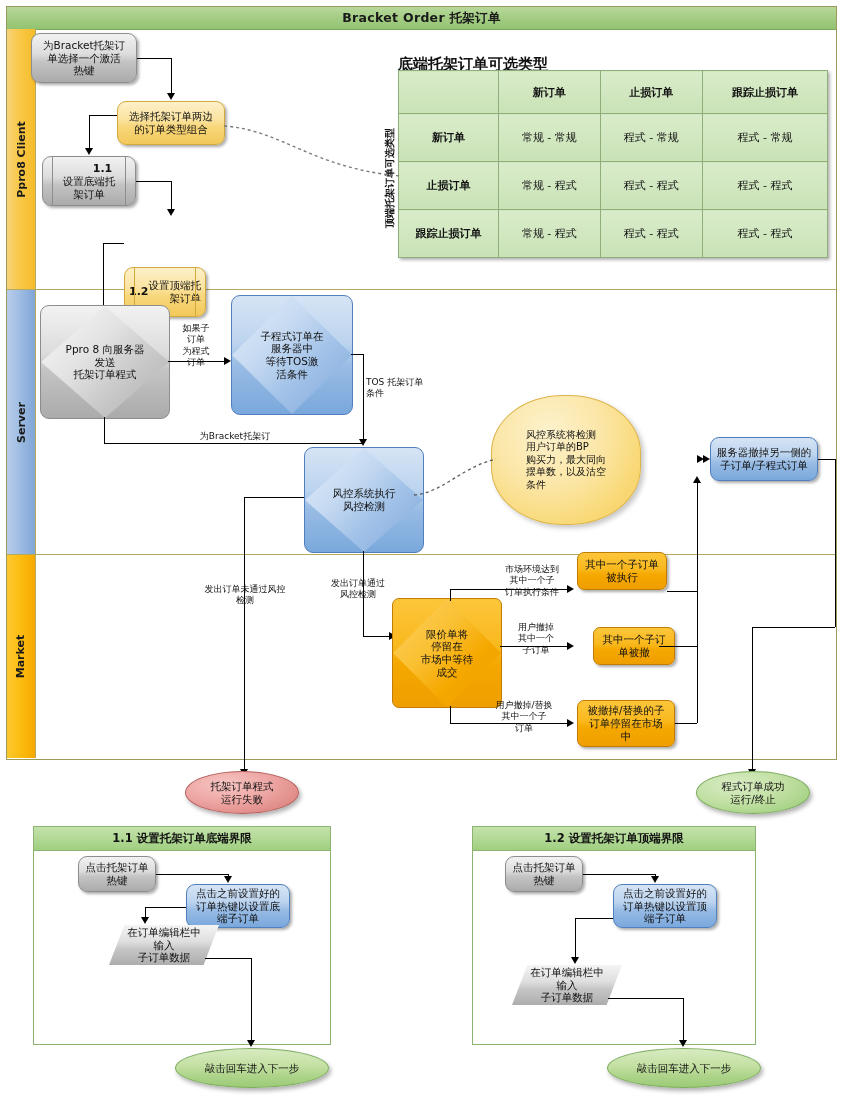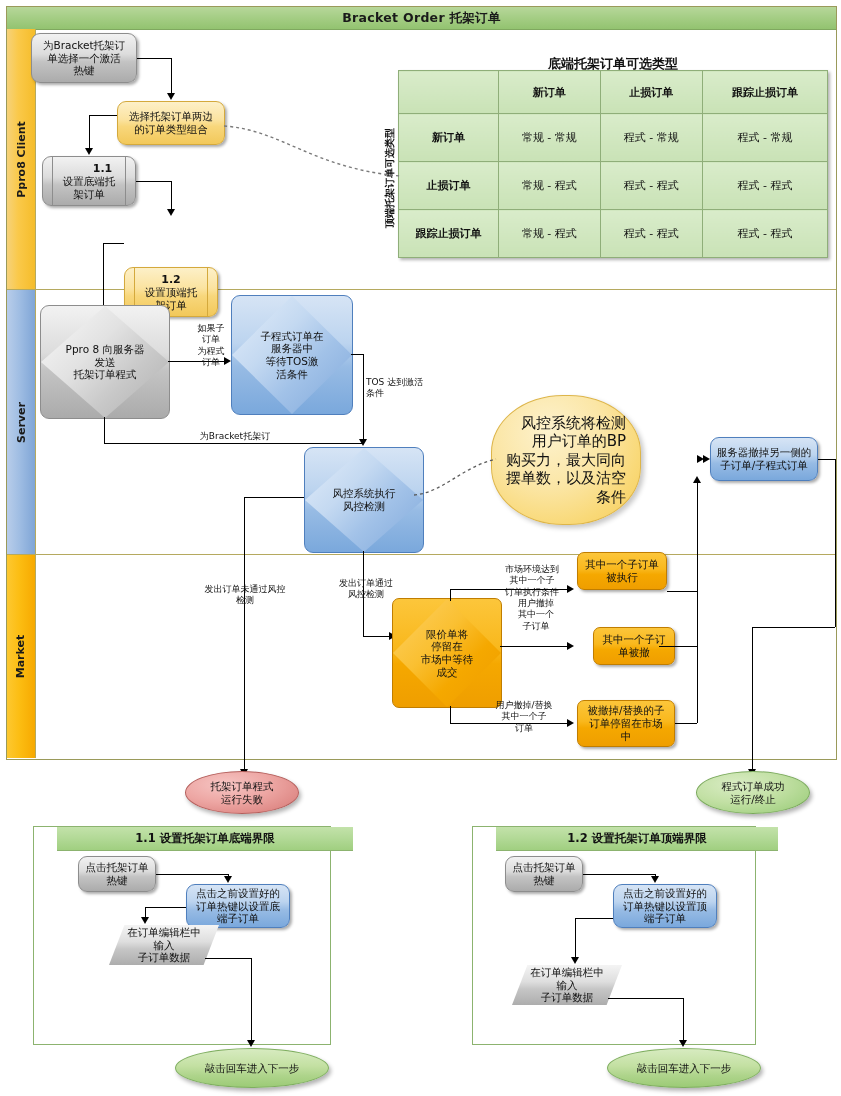--- a/index.html
+++ b/index.html
@@ -106,22 +106,22 @@
   .ellipse.greenflat{
     background:linear-gradient(to bottom,#d7ebc0 0%,#c3e0a2 45%,#aed48b 70%,#9ccb76 100%);
     border:1px solid #7fae60;
   }
 
   
   .callout{
     position:absolute;border-radius:48% 48% 48% 48%/44% 44% 44% 44%;
     background:radial-gradient(ellipse at 38% 28%,#fdf2cd 0%,#fbe6a6 42%,#f9d978 72%,#f5cb58 100%);
     border:1px solid #ddb54a;
-    display:flex;align-items:center;justify-content:center;text-align:right;
-    font-size:15px;line-height:1.24;color:#111;white-space:pre-line;
+    display:flex;align-items:center;justify-content:center;text-align:left;
+    font-size:10px;line-height:1.24;color:#111;white-space:pre-line;
     box-shadow:3px 3px 5px rgba(0,0,0,.22);
   }
 
   
   .paral{
     position:absolute;
     display:flex;align-items:center;justify-content:center;text-align:center;
     font-size:10.5px;line-height:1.2;color:#111;white-space:pre-line;
   }
   .paral .pshape{
@@ -130,21 +130,21 @@
     background:linear-gradient(to bottom,#f4f4f4 0%,#dedede 42%,#c6c6c6 60%,#adadad 100%);
   }
   .paral .pshadow{
     position:absolute;inset:0;transform:translate(3px,3px);
     clip-path:polygon(14% 0,100% 0,86% 100%,0 100%);
     background:rgba(0,0,0,.25);z-index:-1;
   }
   .paral .ptext{position:absolute;inset:0;display:flex;align-items:center;justify-content:center;z-index:2;}
 
   
-  .matrix-title{position:absolute;font-size:13px;font-weight:bold;color:#111;text-align:center;}
+  .matrix-title{position:absolute;font-size:15px;font-weight:bold;color:#111;}
   .matrix{
     position:absolute;border-collapse:collapse;background:#cfe3bf;
     box-shadow:2px 2px 3px rgba(0,0,0,.3);
   }
   .matrix td,.matrix th{
     border:1px solid #8fae79;
     background:linear-gradient(to bottom,#d9ecca 0%,#c9e2b6 100%);
     font-size:11px;font-weight:normal;color:#111;text-align:center;vertical-align:middle;
     padding:0;
   }
@@ -173,21 +173,21 @@
   
   .dotted{position:absolute;}
 
   
   .subbox{position:absolute;border:1px solid #8cb36f;background:#fff;box-sizing:border-box;}
   .subbox-title{
     position:absolute;left:0;top:0;width:100%;height:23px;
     background:linear-gradient(to bottom,#c3e2aa 0%,#b2d996 50%,#a0cf80 100%);
     border-bottom:1px solid #8cb36f;
     display:flex;align-items:center;justify-content:center;
-    font-size:11.5px;font-weight:bold;color:#111;margin-left:23px;
+    font-size:11.5px;font-weight:bold;color:#111;
   }
 </style>
 </head>
 <body>
 
 <div id="page">
 
   <div class="pool" style="left:6px;top:6px;width:829px;height:752px;">
 
     <div class="pool-title">Bracket Order 托架订单</div>
@@ -220,21 +220,21 @@
 
   <div class="node yellow" style="left:117px;top:101px;width:108px;height:44px;">选择托架订单两边
 的订单类型组合</div>
 
   <div class="node grey proc" style="left:42px;top:156px;width:94px;height:50px;flex-direction:column;">
     <div style="font-weight:bold;font-size:11px;margin-left:27px;">1.1</div>
     <div style="white-space:pre-line;">设置底端托
 架订单</div>
   </div>
 
-  <div class="node yellow proc" style="left:124px;top:217px;width:94px;height:50px;flex-direction:column;">
+  <div class="node yellow proc" style="left:124px;top:217px;width:82px;height:50px;flex-direction:row;text-align:right;">
     <div style="font-weight:bold;font-size:11px;">1.2</div>
     <div style="white-space:pre-line;">设置顶端托
 架订单</div>
   </div>
 
   <div class="ln lnh" style="left:137px;top:58px;width:34px;"></div>
   <div class="ln lnv" style="left:171px;top:58px;height:35px;"></div>
   <div class="arrow arrow-d" style="left:167px;top:93px;"></div>
 
   <div class="ln lnh" style="left:89px;top:115px;width:28px;"></div>
@@ -320,39 +320,39 @@
 
   <svg class="dotted" style="left:412px;top:453px;width:86px;height:46px;" viewBox="0 0 86 46">
     <path d="M2,42 C30,40 50,14 84,6" stroke="#5a5a5a" stroke-width="1.3" fill="none" stroke-dasharray="3,3"></path>
   </svg>
 
   <div class="node blue" style="left:710px;top:437px;width:108px;height:44px;">服务器撤掉另一侧的
 子订单/子程式订单</div>
 
   <div class="ln lnh" style="left:168px;top:361px;width:56px;"></div>
   <div class="arrow arrow-r" style="left:224px;top:357px;"></div>
-  <div class="elabel" style="left:169px;top:323px;width:54px;padding-left:15px;">如果子
+  <div class="elabel" style="left:169px;top:323px;width:54px;">如果子
 订单
 为程式
 订单</div>
 
   <div class="ln lnv" style="left:104px;top:417px;height:26px;"></div>
   <div class="ln lnh" style="left:104px;top:443px;width:259px;"></div>
   <div class="elabel" style="left:155px;top:431px;width:160px;">为Bracket托架订</div>
 
   <div class="ln lnh" style="left:351px;top:354px;width:12px;"></div>
   <div class="ln lnv" style="left:363px;top:354px;height:85px;"></div>
   <div class="arrow arrow-d" style="left:359px;top:439px;"></div>
-  <div class="elabel" style="left:366px;top:377px;width:74px;text-align:left;">TOS 达到激活
+  <div class="elabel" style="left:366px;top:377px;width:74px;text-align:left;">TOS 托架订单
 条件</div>
 
   <div class="ln lnv" style="left:363px;top:551px;height:85px;"></div>
   <div class="ln lnh" style="left:363px;top:636px;width:26px;"></div>
   <div class="arrow arrow-r" style="left:389px;top:632px;"></div>
-  <div class="elabel" style="left:323px;top:578px;width:86px;">发出订单通过
+  <div class="elabel" style="left:315px;top:578px;width:86px;">发出订单通过
 风控检测</div>
 
   <div class="ln lnh" style="left:244px;top:497px;width:60px;"></div>
   <div class="ln lnv" style="left:244px;top:497px;height:272px;"></div>
   <div class="arrow arrow-d" style="left:240px;top:769px;"></div>
   <div class="elabel" style="left:182px;top:584px;width:126px;">发出订单未通过风控
 检测</div>
 
   <div class="diamond orange" style="left:392px;top:598px;width:108px;height:108px;">
     <div class="dshadow"></div>
@@ -375,21 +375,21 @@
 
   <div class="ln lnv" style="left:450px;top:589px;height:12px;"></div>
   <div class="ln lnh" style="left:450px;top:589px;width:117px;"></div>
   <div class="arrow arrow-r" style="left:567px;top:585px;"></div>
   <div class="elabel" style="left:494px;top:564px;width:76px;">市场环境达到
 其中一个子
 订单执行条件</div>
 
   <div class="ln lnh" style="left:500px;top:646px;width:67px;"></div>
   <div class="arrow arrow-r" style="left:567px;top:642px;"></div>
-  <div class="elabel" style="left:505px;top:598px;width:62px;">用户撤掉
+  <div class="elabel" style="left:505px;top:622px;width:62px;">用户撤掉
 其中一个
 子订单</div>
 
   <div class="ln lnv" style="left:450px;top:706px;height:17px;"></div>
   <div class="ln lnh" style="left:450px;top:723px;width:117px;"></div>
   <div class="arrow arrow-r" style="left:567px;top:719px;"></div>
   <div class="elabel" style="left:482px;top:700px;width:84px;">用户撤掉/替换
 其中一个子
 订单</div>
 

